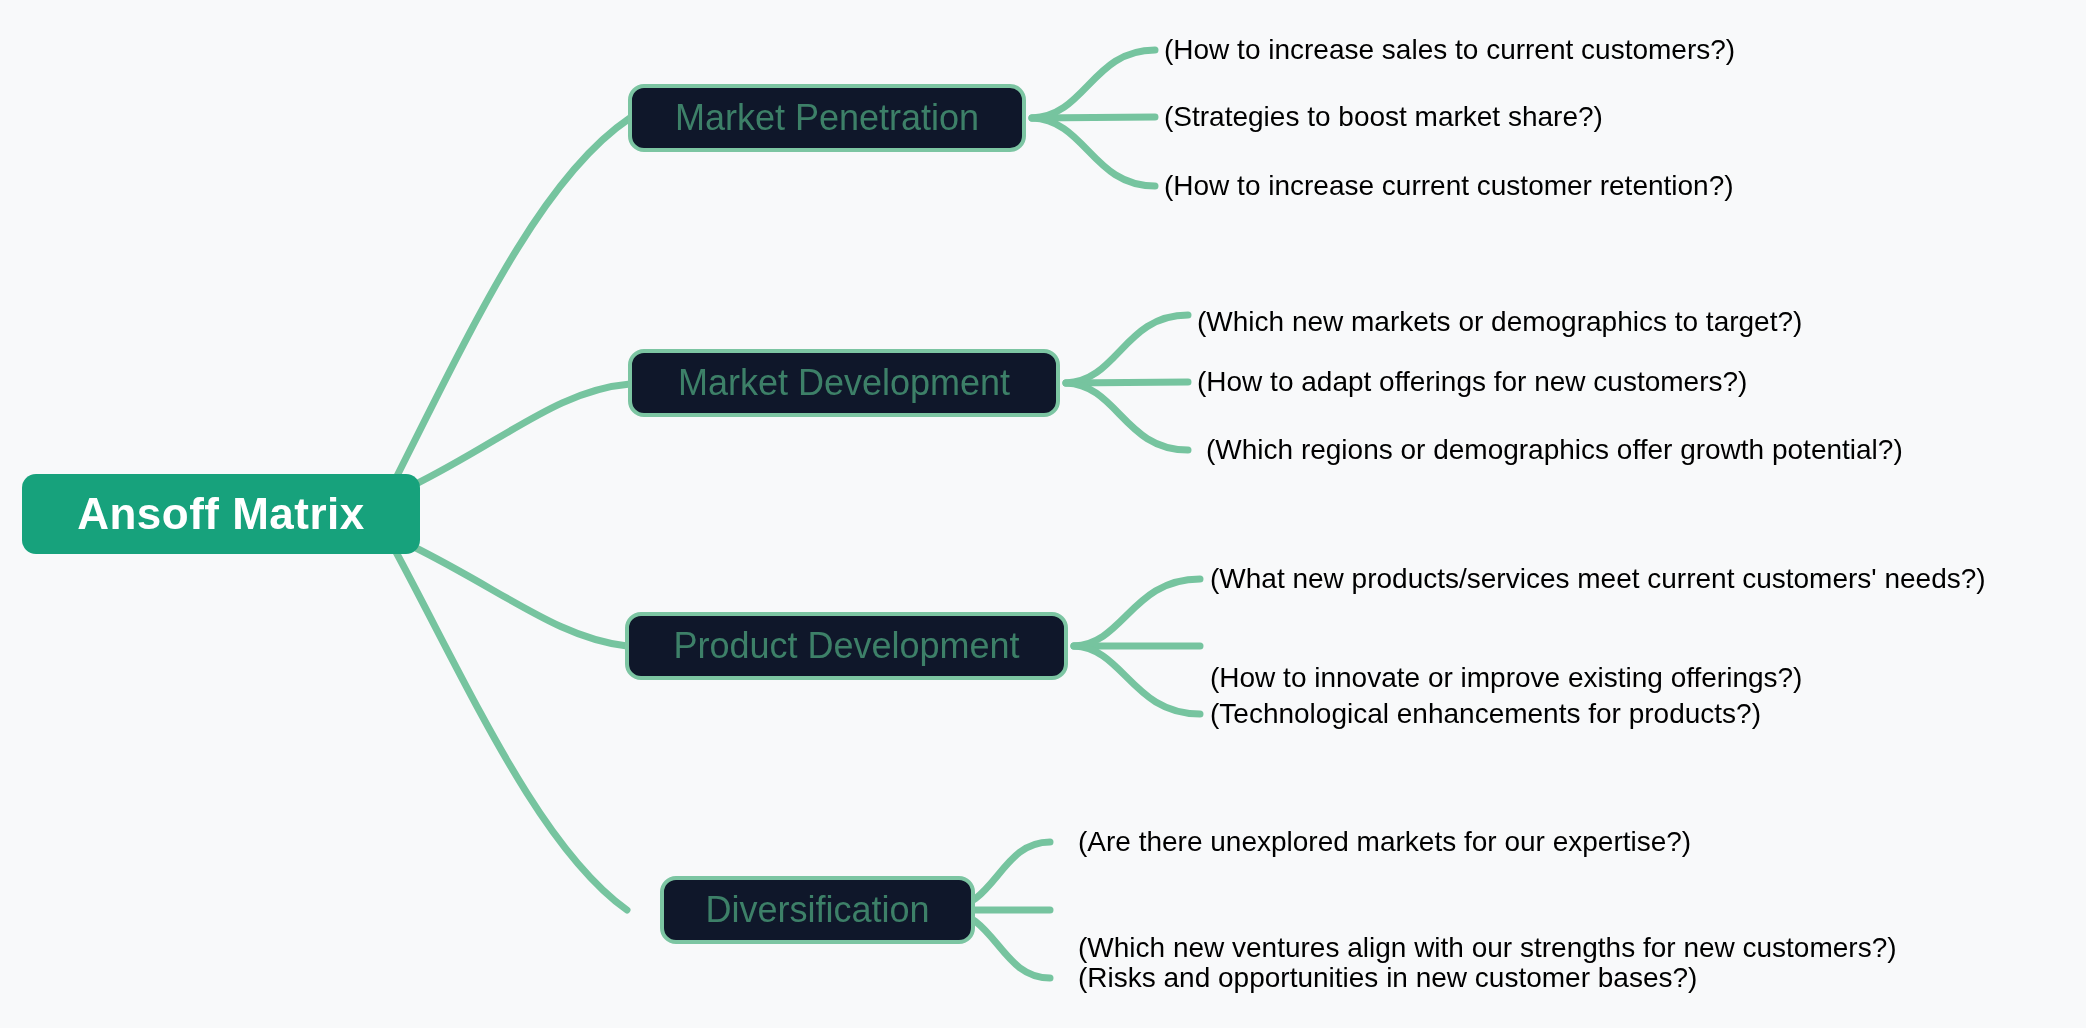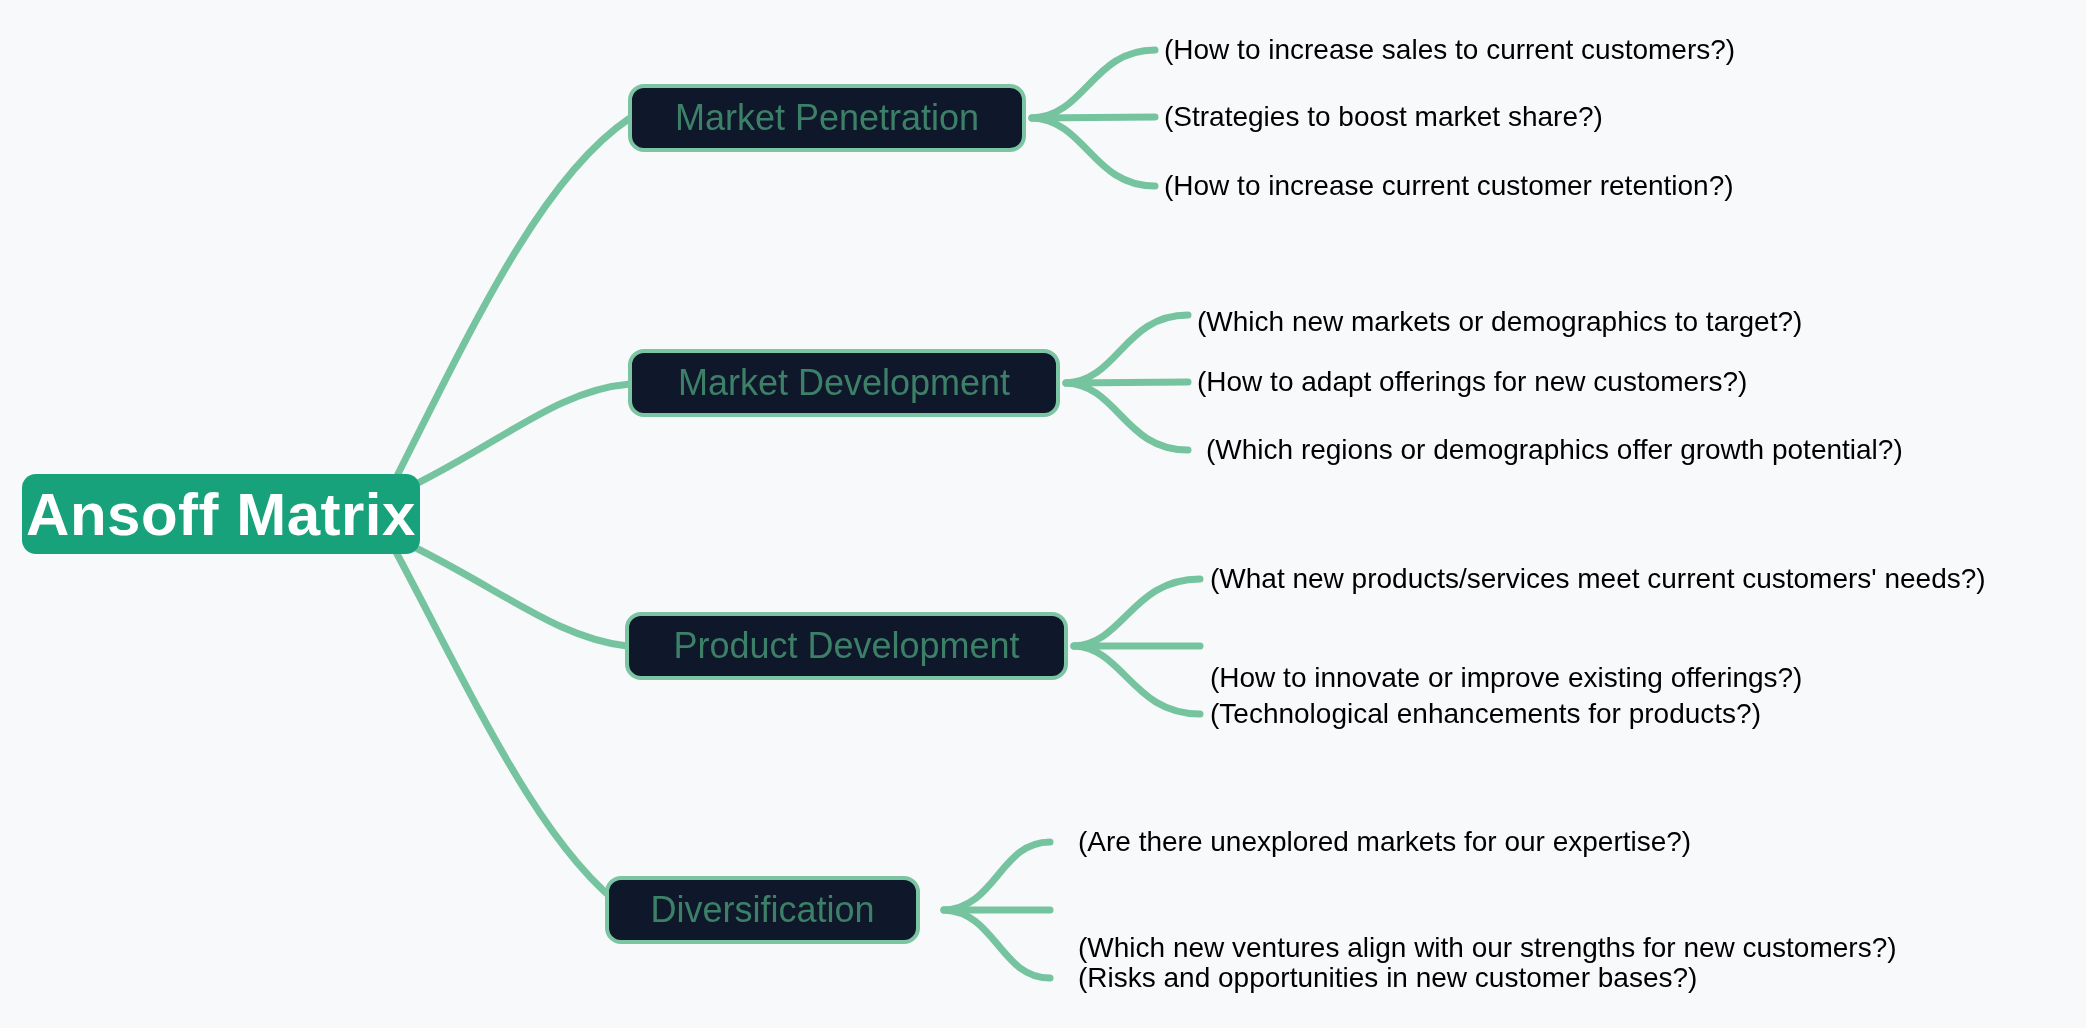--- a/index.html
+++ b/index.html
@@ -33,42 +33,42 @@
     left: 22px;
     top: 474px;
     width: 398px;
     height: 80px;
     background: #17a27c;
     border-radius: 14px;
     display: flex;
     align-items: center;
     justify-content: center;
     color: #ffffff;
-    font-size: 60px;
+    font-size: 44px;
     font-weight: bold;
     letter-spacing: 0.5px;
   }
   .branch-node {
     position: absolute;
     box-sizing: border-box;
     height: 68px;
     background: #0f172a;
     border: 4px solid #7cc5a2;
     border-radius: 16px;
     display: flex;
     align-items: center;
     justify-content: center;
     color: #3d8068;
     font-size: 36px;
     white-space: nowrap;
   }
   .branch-mp { left: 628px; top: 84px;  width: 398px; }
   .branch-md { left: 628px; top: 349px; width: 432px; }
   .branch-pd { left: 625px; top: 612px; width: 443px; }
-  .branch-dv { left: 605px; top: 876px; width: 315px; }
+  .branch-dv { left: 660px; top: 876px; width: 315px; }
   .leaf {
     position: absolute;
     height: 40px;
     line-height: 40px;
     color: #000000;
     font-size: 28px;
     white-space: nowrap;
   }
   .mp-l0 { left: 1164px; top: 30px; }
   .mp-l1 { left: 1164px; top: 97px; }

